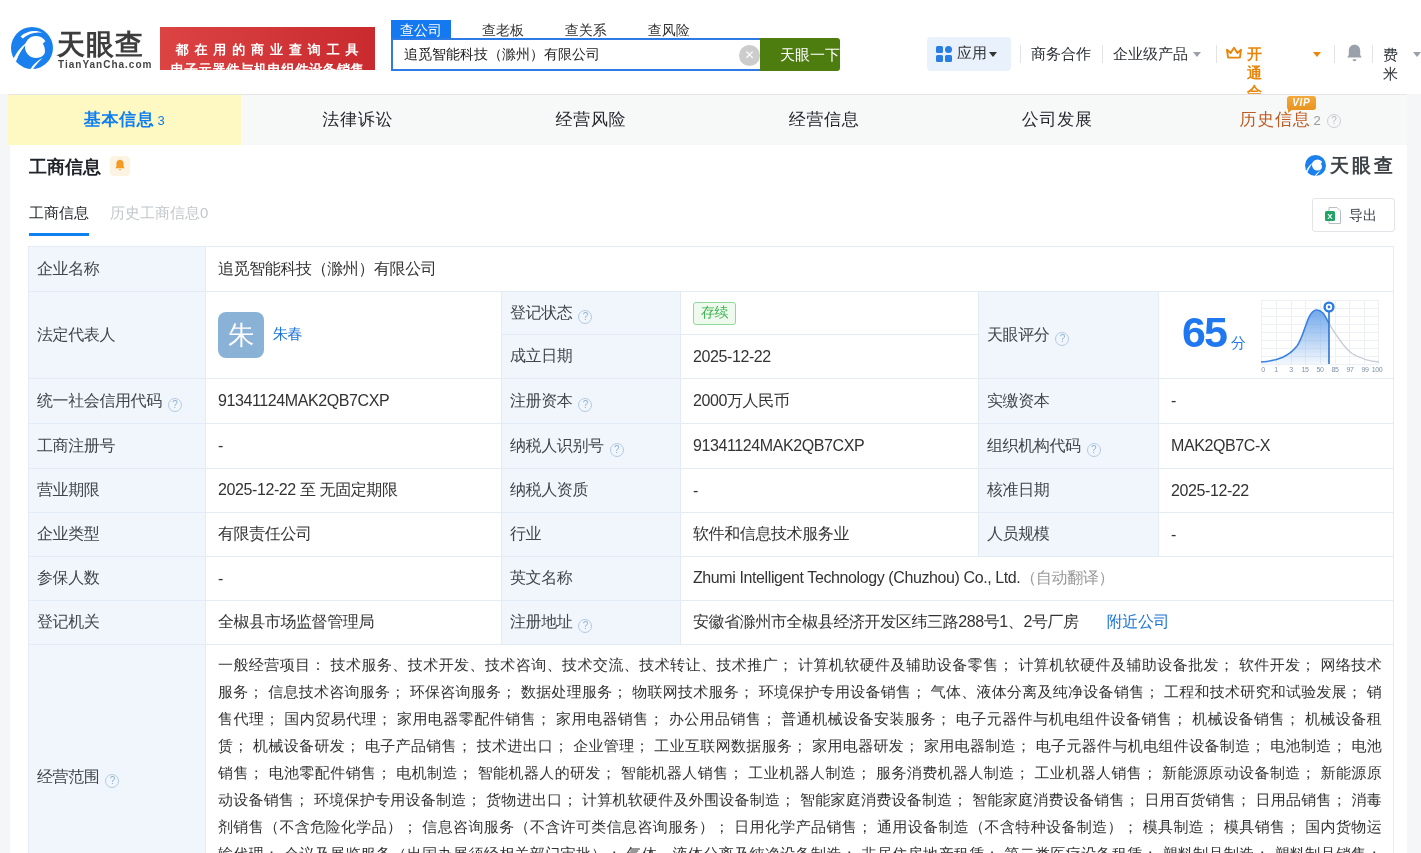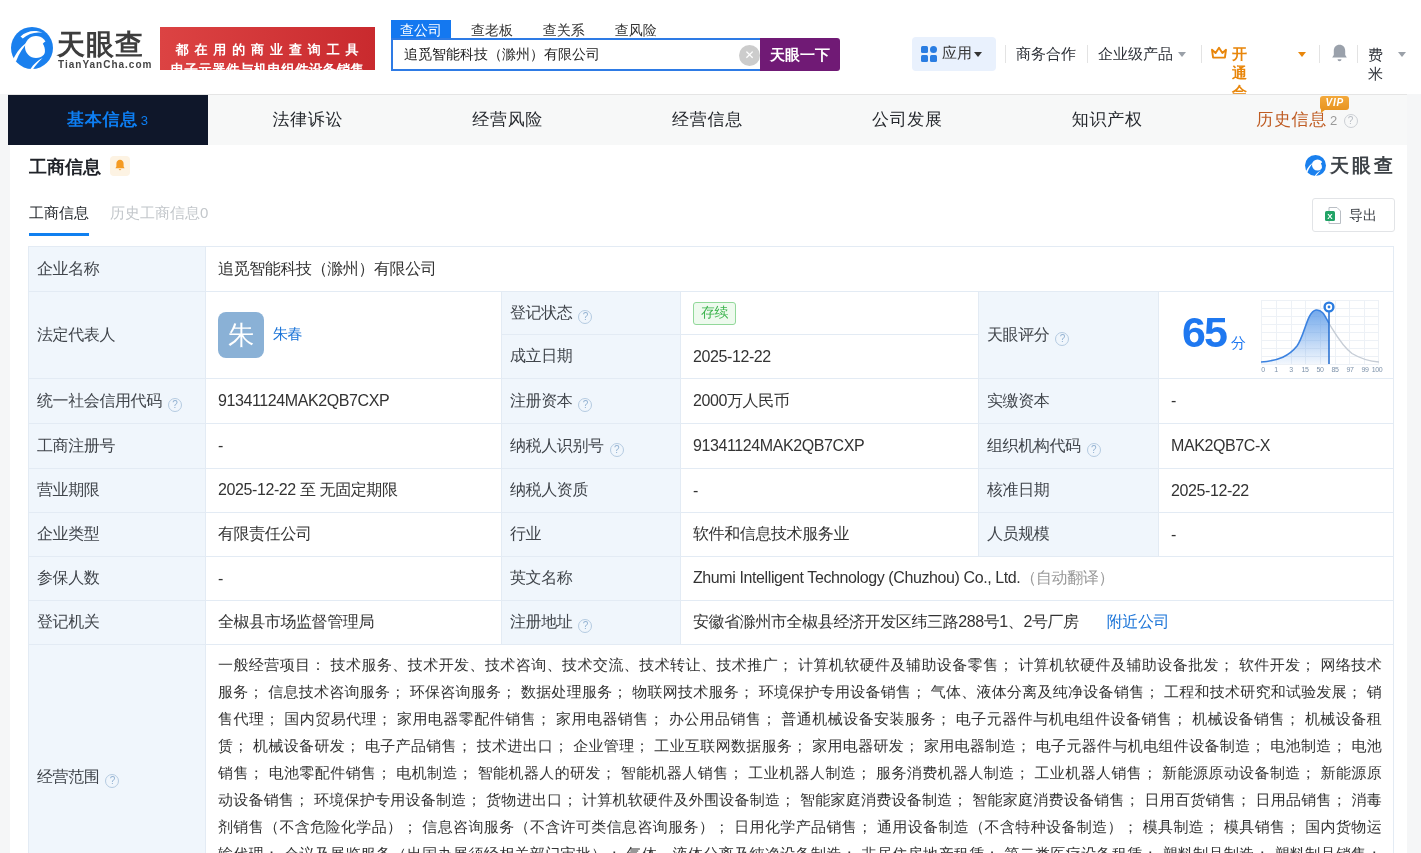--- a/index.html
+++ b/index.html
@@ -7,39 +7,39 @@
 body{position:relative;}
 .abs{position:absolute;}
 
 #hdr{position:absolute;left:0;top:0;width:1421px;height:94px;background:#fff;}
 #logo-txt{position:absolute;left:57px;top:26px;font-size:28px;font-weight:bold;color:#3d3d3d;letter-spacing:1px;}
 #logo-sub{position:absolute;left:58px;top:59px;font-size:10px;font-weight:bold;color:#454545;letter-spacing:1px;}
 #banner{position:absolute;left:160px;top:27px;width:215px;height:43px;background:linear-gradient(90deg,#dc4343,#c92a2e);color:#fff;text-align:center;}
 #banner .l1{font-size:13px;font-weight:bold;letter-spacing:5.9px;margin-top:14px;margin-left:5px;}
 #banner .l2{font-size:13.5px;font-weight:bold;letter-spacing:0.33px;margin-top:2px;}
 #stabs{position:absolute;left:391px;top:20px;height:21px;font-size:14px;color:#333;}
-#stabs span{margin-right:5px;}
+#stabs span{margin-right:16px;}
 .stab{display:inline-block;vertical-align:top;line-height:21px;}
 .stab.on{background:#1478f0;color:#fff;width:60px;text-align:center;}
 #sbox{position:absolute;left:391px;top:38px;width:369px;height:33px;background:#fff;border:2px solid #2e7be5;border-right:none;}
 #sbox .q{position:absolute;left:11px;top:6px;font-size:14px;color:#222;}
 #sclear{position:absolute;left:346px;top:5px;width:21px;height:21px;border-radius:50%;background:#ccc;color:#fff;font-size:12px;text-align:center;line-height:21px;}
-#sbtn{position:absolute;left:760px;top:38px;width:80px;height:33px;background:#701a75;color:#fff;font-size:15px;text-align:center;line-height:33px;border-radius:0 3px 3px 0;font-weight:bold;}
-#rmenu{position:absolute;left:1px;top:0;width:1201px;height:94px;font-size:15px;color:#2b2f36;}
+#sbtn{position:absolute;left:760px;top:38px;width:80px;height:33px;background:#4d7c0f;color:#fff;font-size:15px;text-align:right;line-height:33px;border-radius:0 3px 3px 0;}
+#rmenu{position:absolute;left:16px;top:0;width:1201px;height:94px;font-size:15px;color:#2b2f36;}
 .vdiv{position:absolute;top:45px;width:1px;height:18px;background:#e3e3e3;}
 #appbtn{position:absolute;left:911px;top:37px;width:84px;height:34px;background:#e9f1fd;border-radius:4px;}
 #appbtn .t{position:absolute;left:30px;top:7px;font-size:15px;color:#333;}
 .caret{display:inline-block;width:0;height:0;border-left:4px solid transparent;border-right:4px solid transparent;border-top:5px solid #333;vertical-align:2px;}
 .caret.grey{border-top-color:#9aa0a8;}
 .caret.org{border-top-color:#e8860b;}
 
 #navbar{position:absolute;left:0;top:94px;width:1421px;height:51px;background:#f5f6f7;}
 #navin{position:absolute;left:8px;top:0;width:1399px;height:51px;background:#f7f8f8;border-top:1px solid #e5e5e5;display:flex;}
 .ntab{flex:1;text-align:center;line-height:50px;font-size:17px;letter-spacing:0.7px;color:#24272c;position:relative;}
-.ntab.on{background:#0f172a;color:#0d7ef2;font-weight:bold;}
+.ntab.on{background:#fef9c3;color:#0d7ef2;font-weight:bold;}
 .ntab .cnt{font-size:13px;font-weight:normal;margin-left:3px;}
 .ntab.vip{color:#bf5b22;}
 .ntab.vip .cnt{color:#999;}
 
 #page{position:absolute;left:0;top:145px;width:1421px;height:708px;background:#f5f6f7;}
 #content{position:absolute;left:10px;top:0;width:1397px;height:708px;background:#fff;overflow:hidden;}
 #h1{position:absolute;left:19px;top:10px;font-size:18px;font-weight:bold;color:#202329;}
 #bellchip{position:absolute;left:100px;top:11px;width:20px;height:20px;background:#fdf3e3;border-radius:4px;text-align:center;}
 #wmark{position:absolute;left:1295px;top:9px;width:130px;white-space:nowrap;}
 #wmark .t{position:absolute;left:25px;top:-1px;font-size:19px;letter-spacing:3px;font-weight:bold;color:#3e4348;}
@@ -123,21 +123,20 @@
   </div>
 </div>
 
 <div id="navbar">
   <div id="navin">
     <div class="ntab on">基本信息<span class="cnt">3</span></div>
     <div class="ntab">法律诉讼</div>
     <div class="ntab">经营风险</div>
     <div class="ntab">经营信息</div>
     <div class="ntab">公司发展</div>
-    <div class="ntab">知识产权</div>
     <div class="ntab vip">历史信息<span class="cnt">2</span><span class="qm" style="vertical-align:1px;border-color:#ccd0d5;color:#b8bdc4">?</span>
       <div class="abs" style="left:113px;top:1px;width:29px;height:14px;background:linear-gradient(180deg,#f3a93c,#e89420);border-radius:3px;color:#fff;font-size:10px;font-weight:bold;font-style:italic;text-align:center;line-height:14px;">VIP<div style="position:absolute;left:1px;bottom:-3px;width:0;height:0;border-left:5px solid #e89420;border-bottom:4px solid transparent;"></div></div>
     </div>
   </div>
 </div>
 
 <div id="page">
     <div id="content">
   <div id="h1">工商信息</div>
   <div id="bellchip"><svg width="12" height="13" viewBox="0 0 12 13" style="margin-top:3px">

